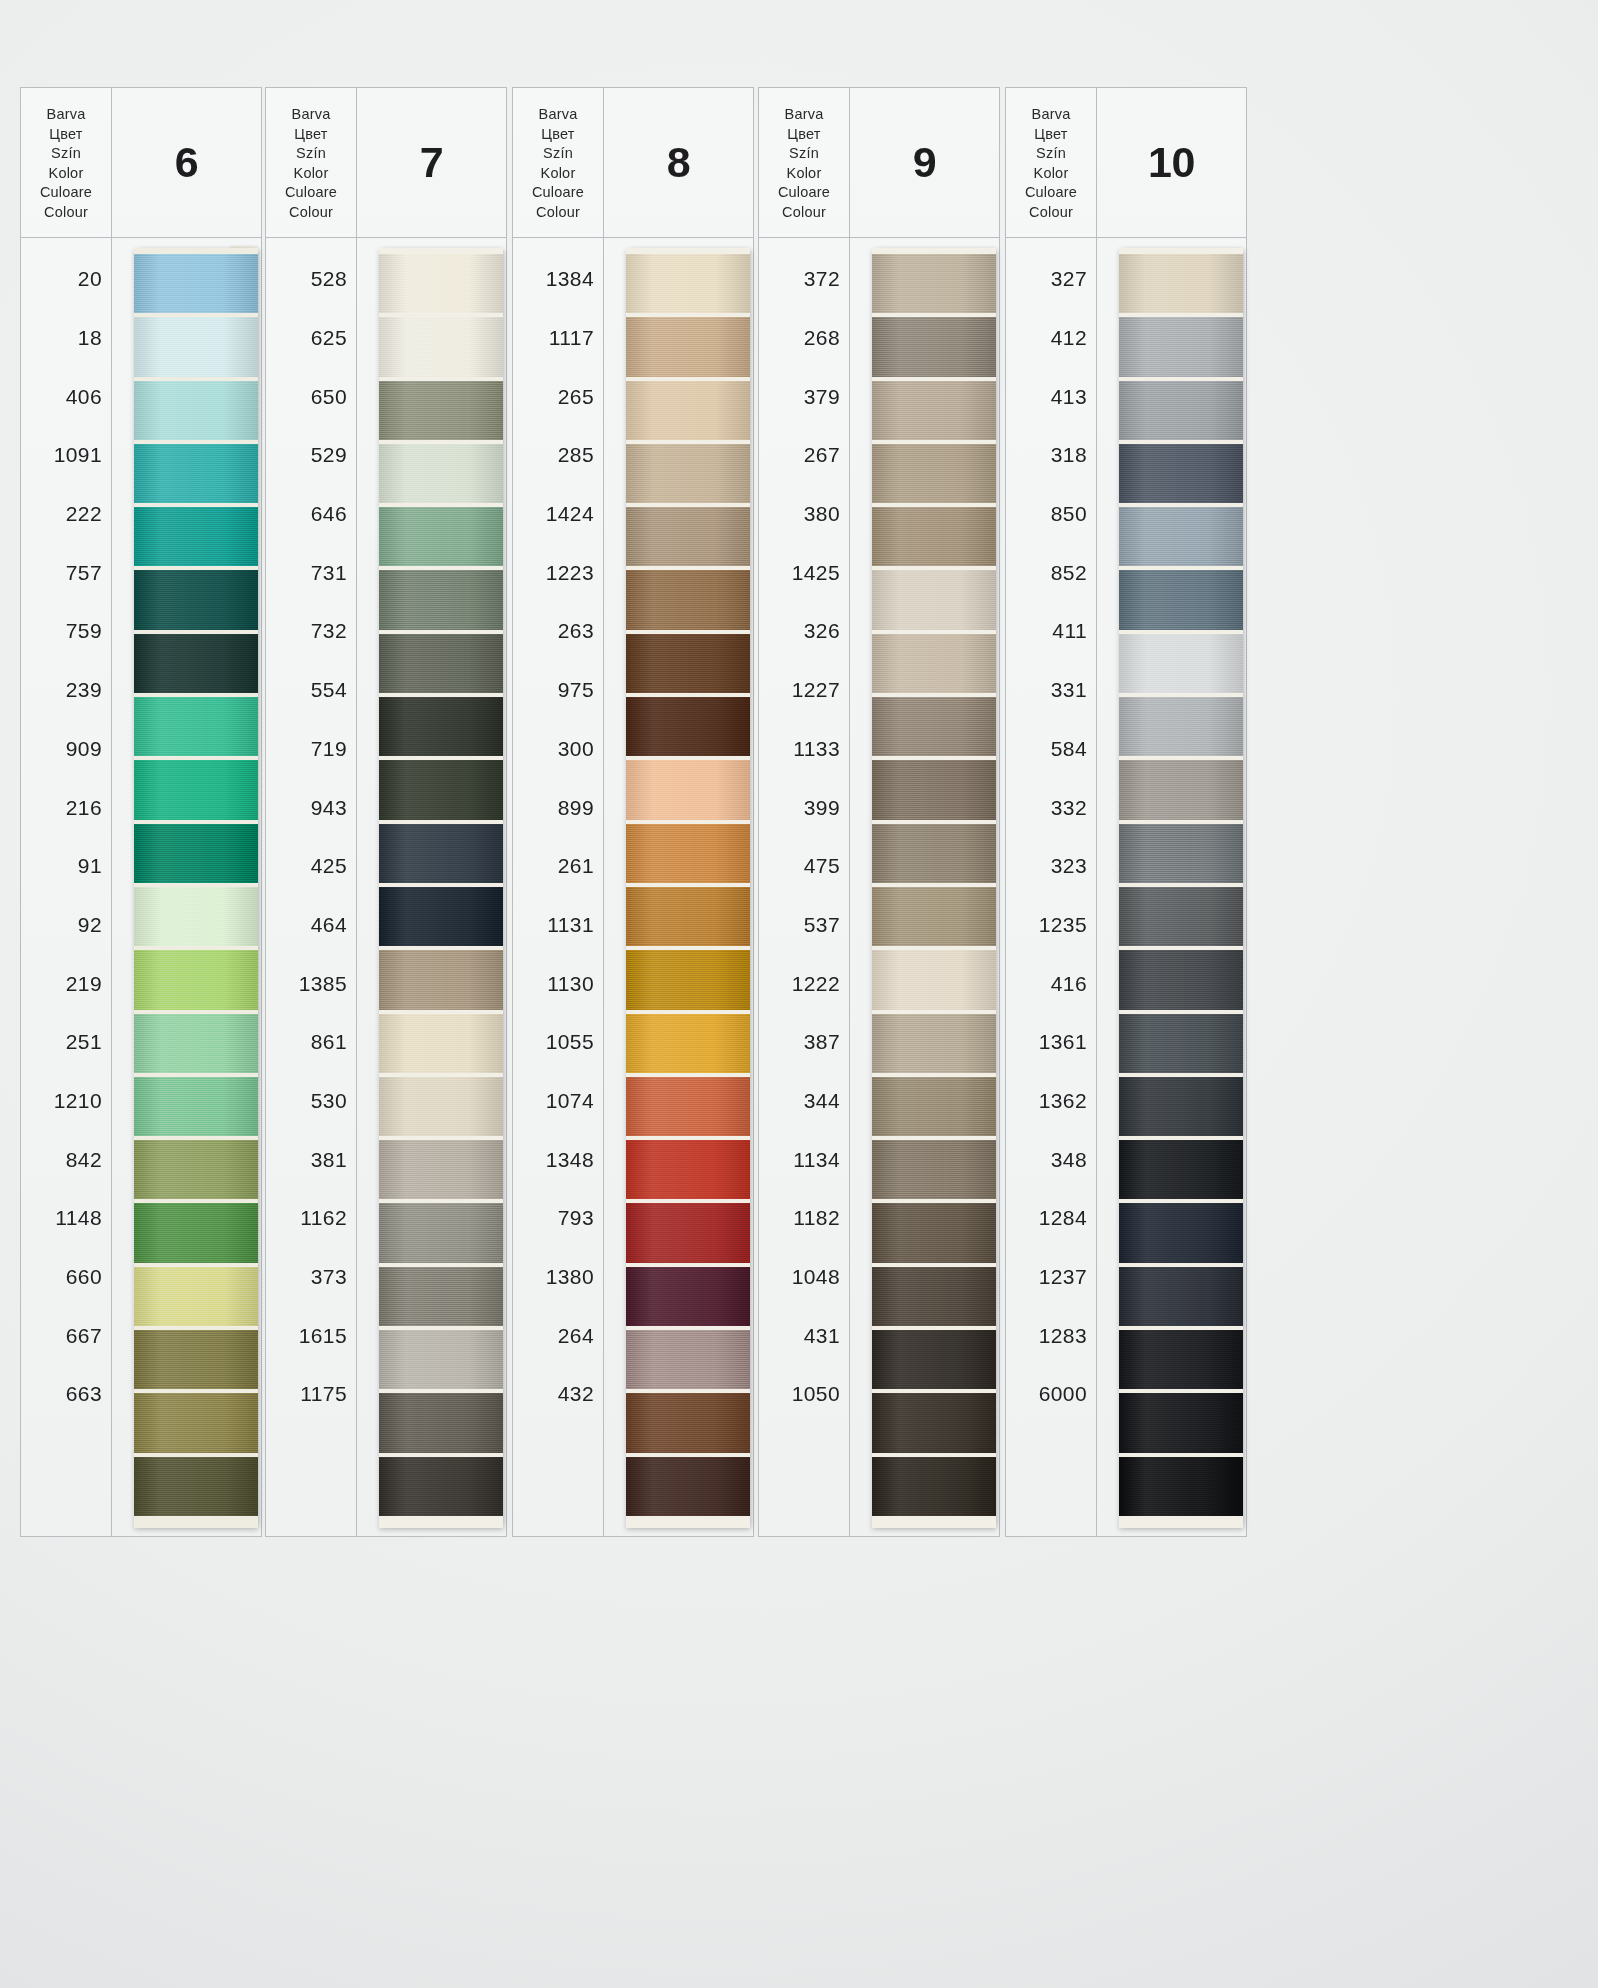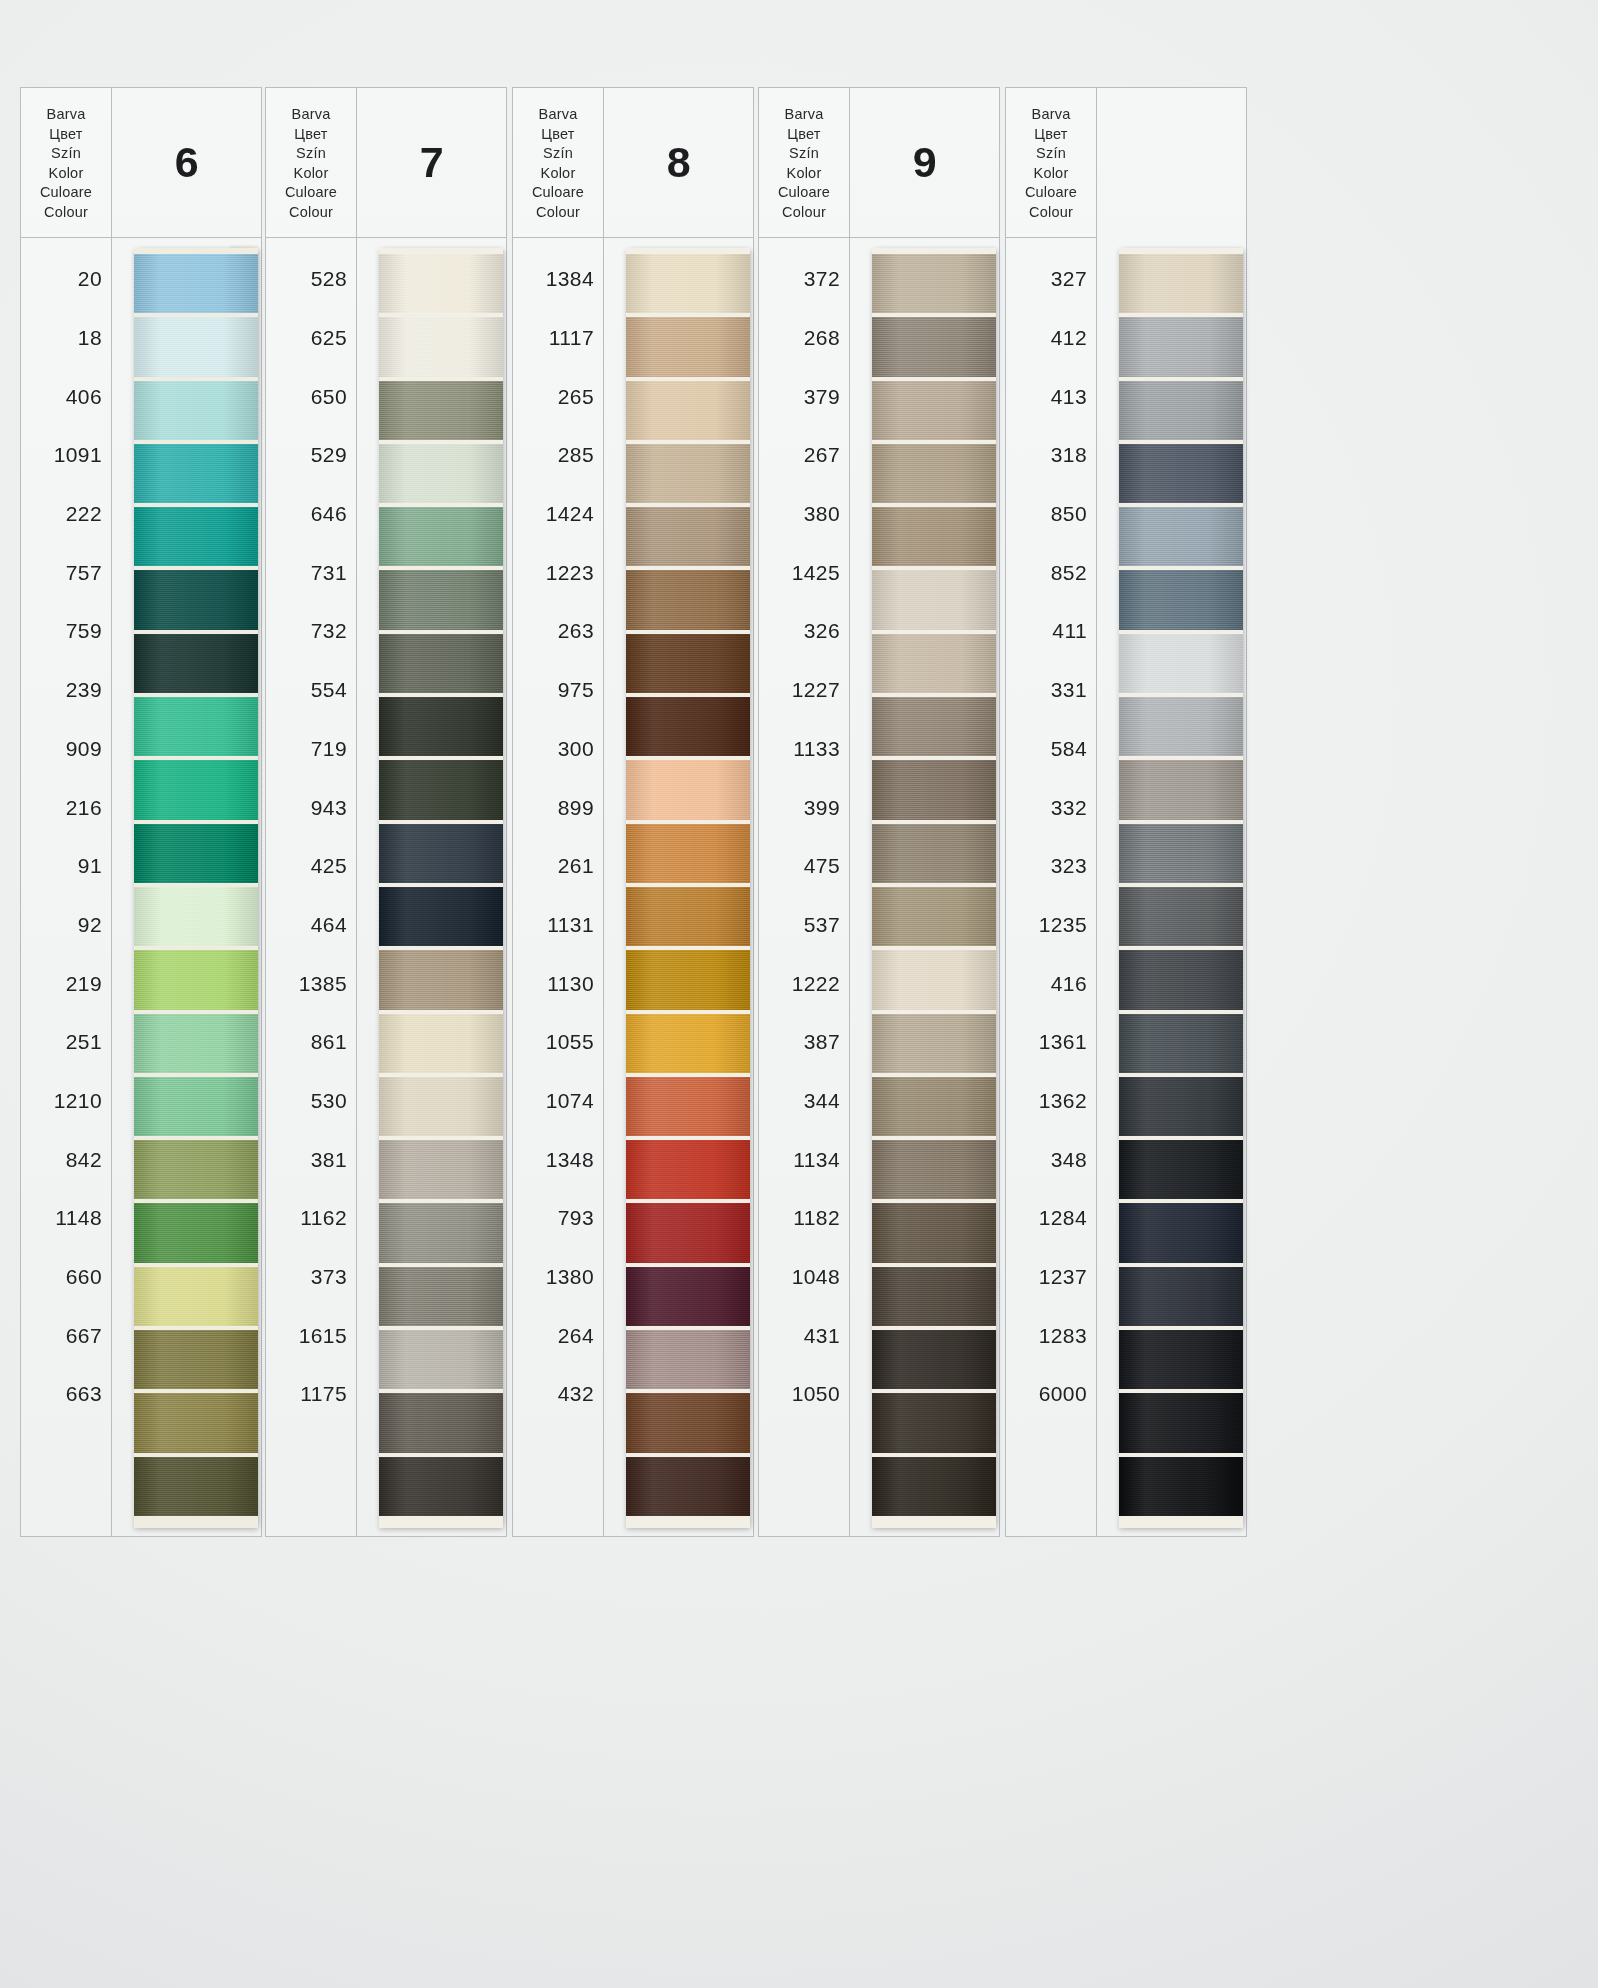--- a/index.html
+++ b/index.html
@@ -396,20 +396,21 @@
           <div class="code">1361</div>
           <div class="code">1362</div>
           <div class="code">348</div>
           <div class="code">1284</div>
           <div class="code">1237</div>
           <div class="code">1283</div>
           <div class="code">6000</div>
         </div>
       </div>
       <div class="col-right">
+        <div class="colnum">10</div>
         <div class="strip">
           <div class="sw" style="background: rgb(222, 211, 189);"></div>
           <div class="sw" style="background: rgb(169, 173, 176);"></div>
           <div class="sw" style="background: rgb(154, 160, 163);"></div>
           <div class="sw" style="background: rgb(75, 83, 96);"></div>
           <div class="sw" style="background: rgb(147, 163, 174);"></div>
           <div class="sw" style="background: rgb(93, 112, 124);"></div>
           <div class="sw" style="background: rgb(216, 219, 220);"></div>
           <div class="sw" style="background: rgb(174, 178, 180);"></div>
           <div class="sw" style="background: rgb(156, 150, 143);"></div>

